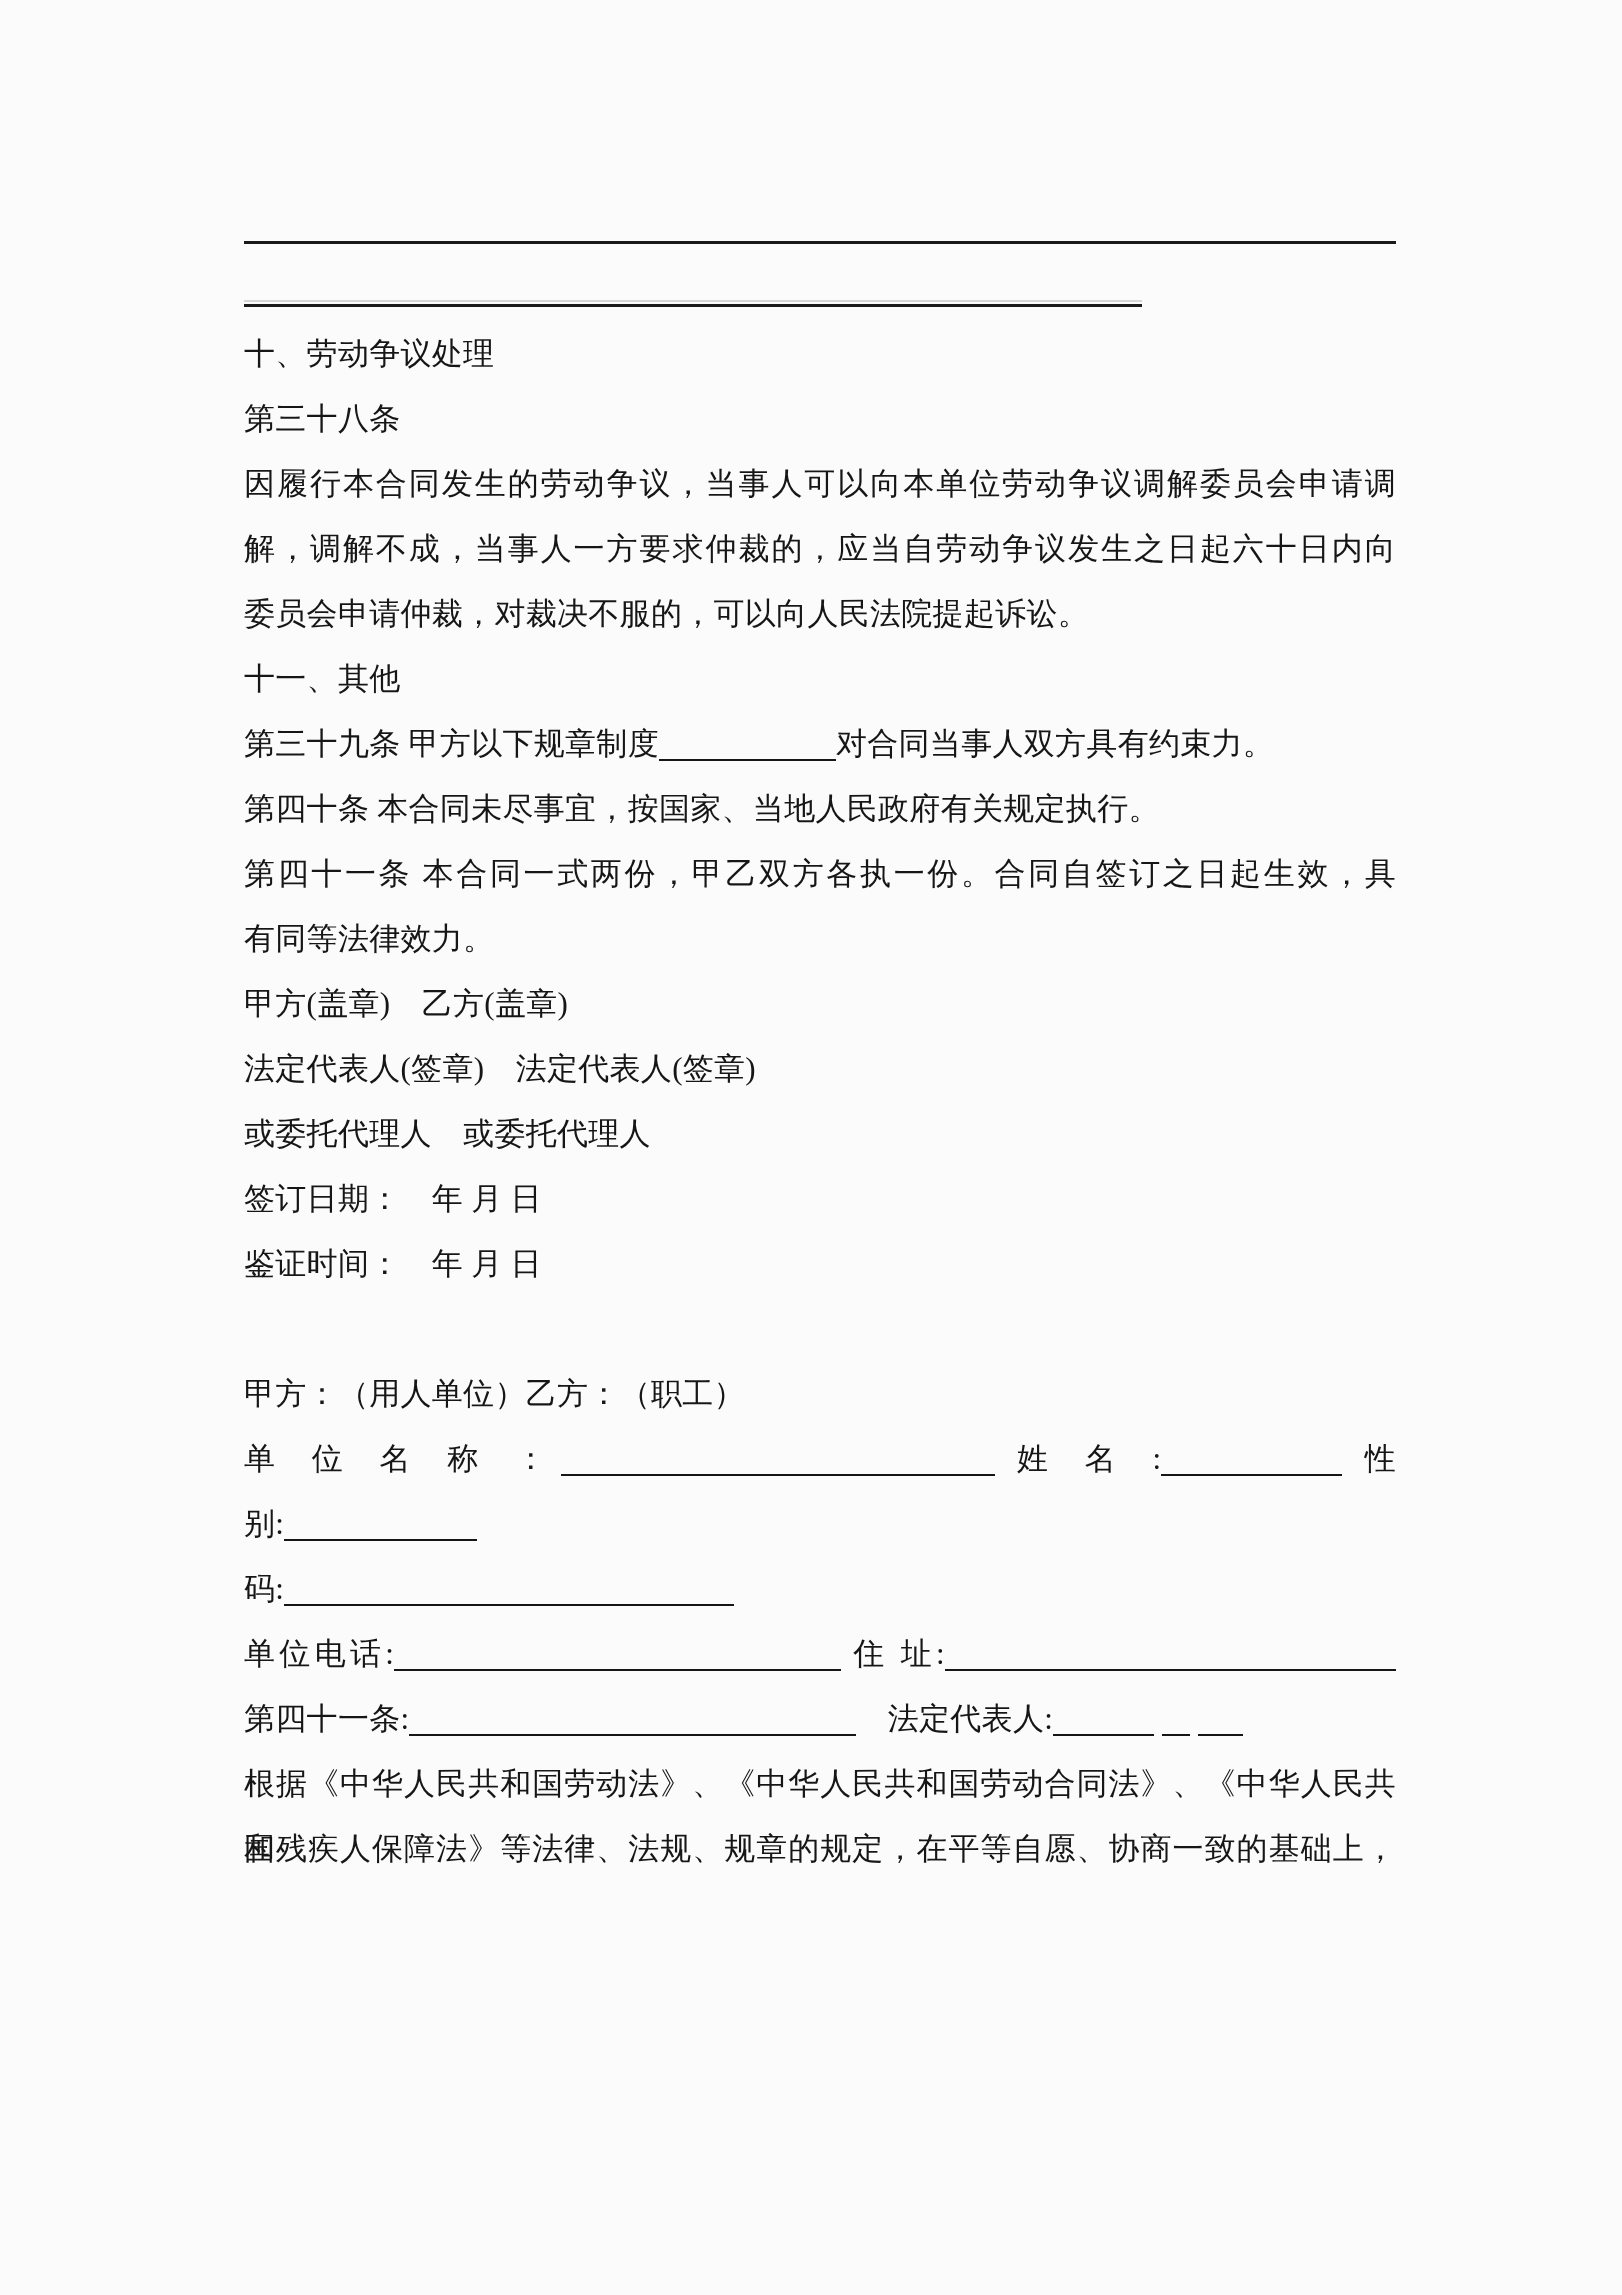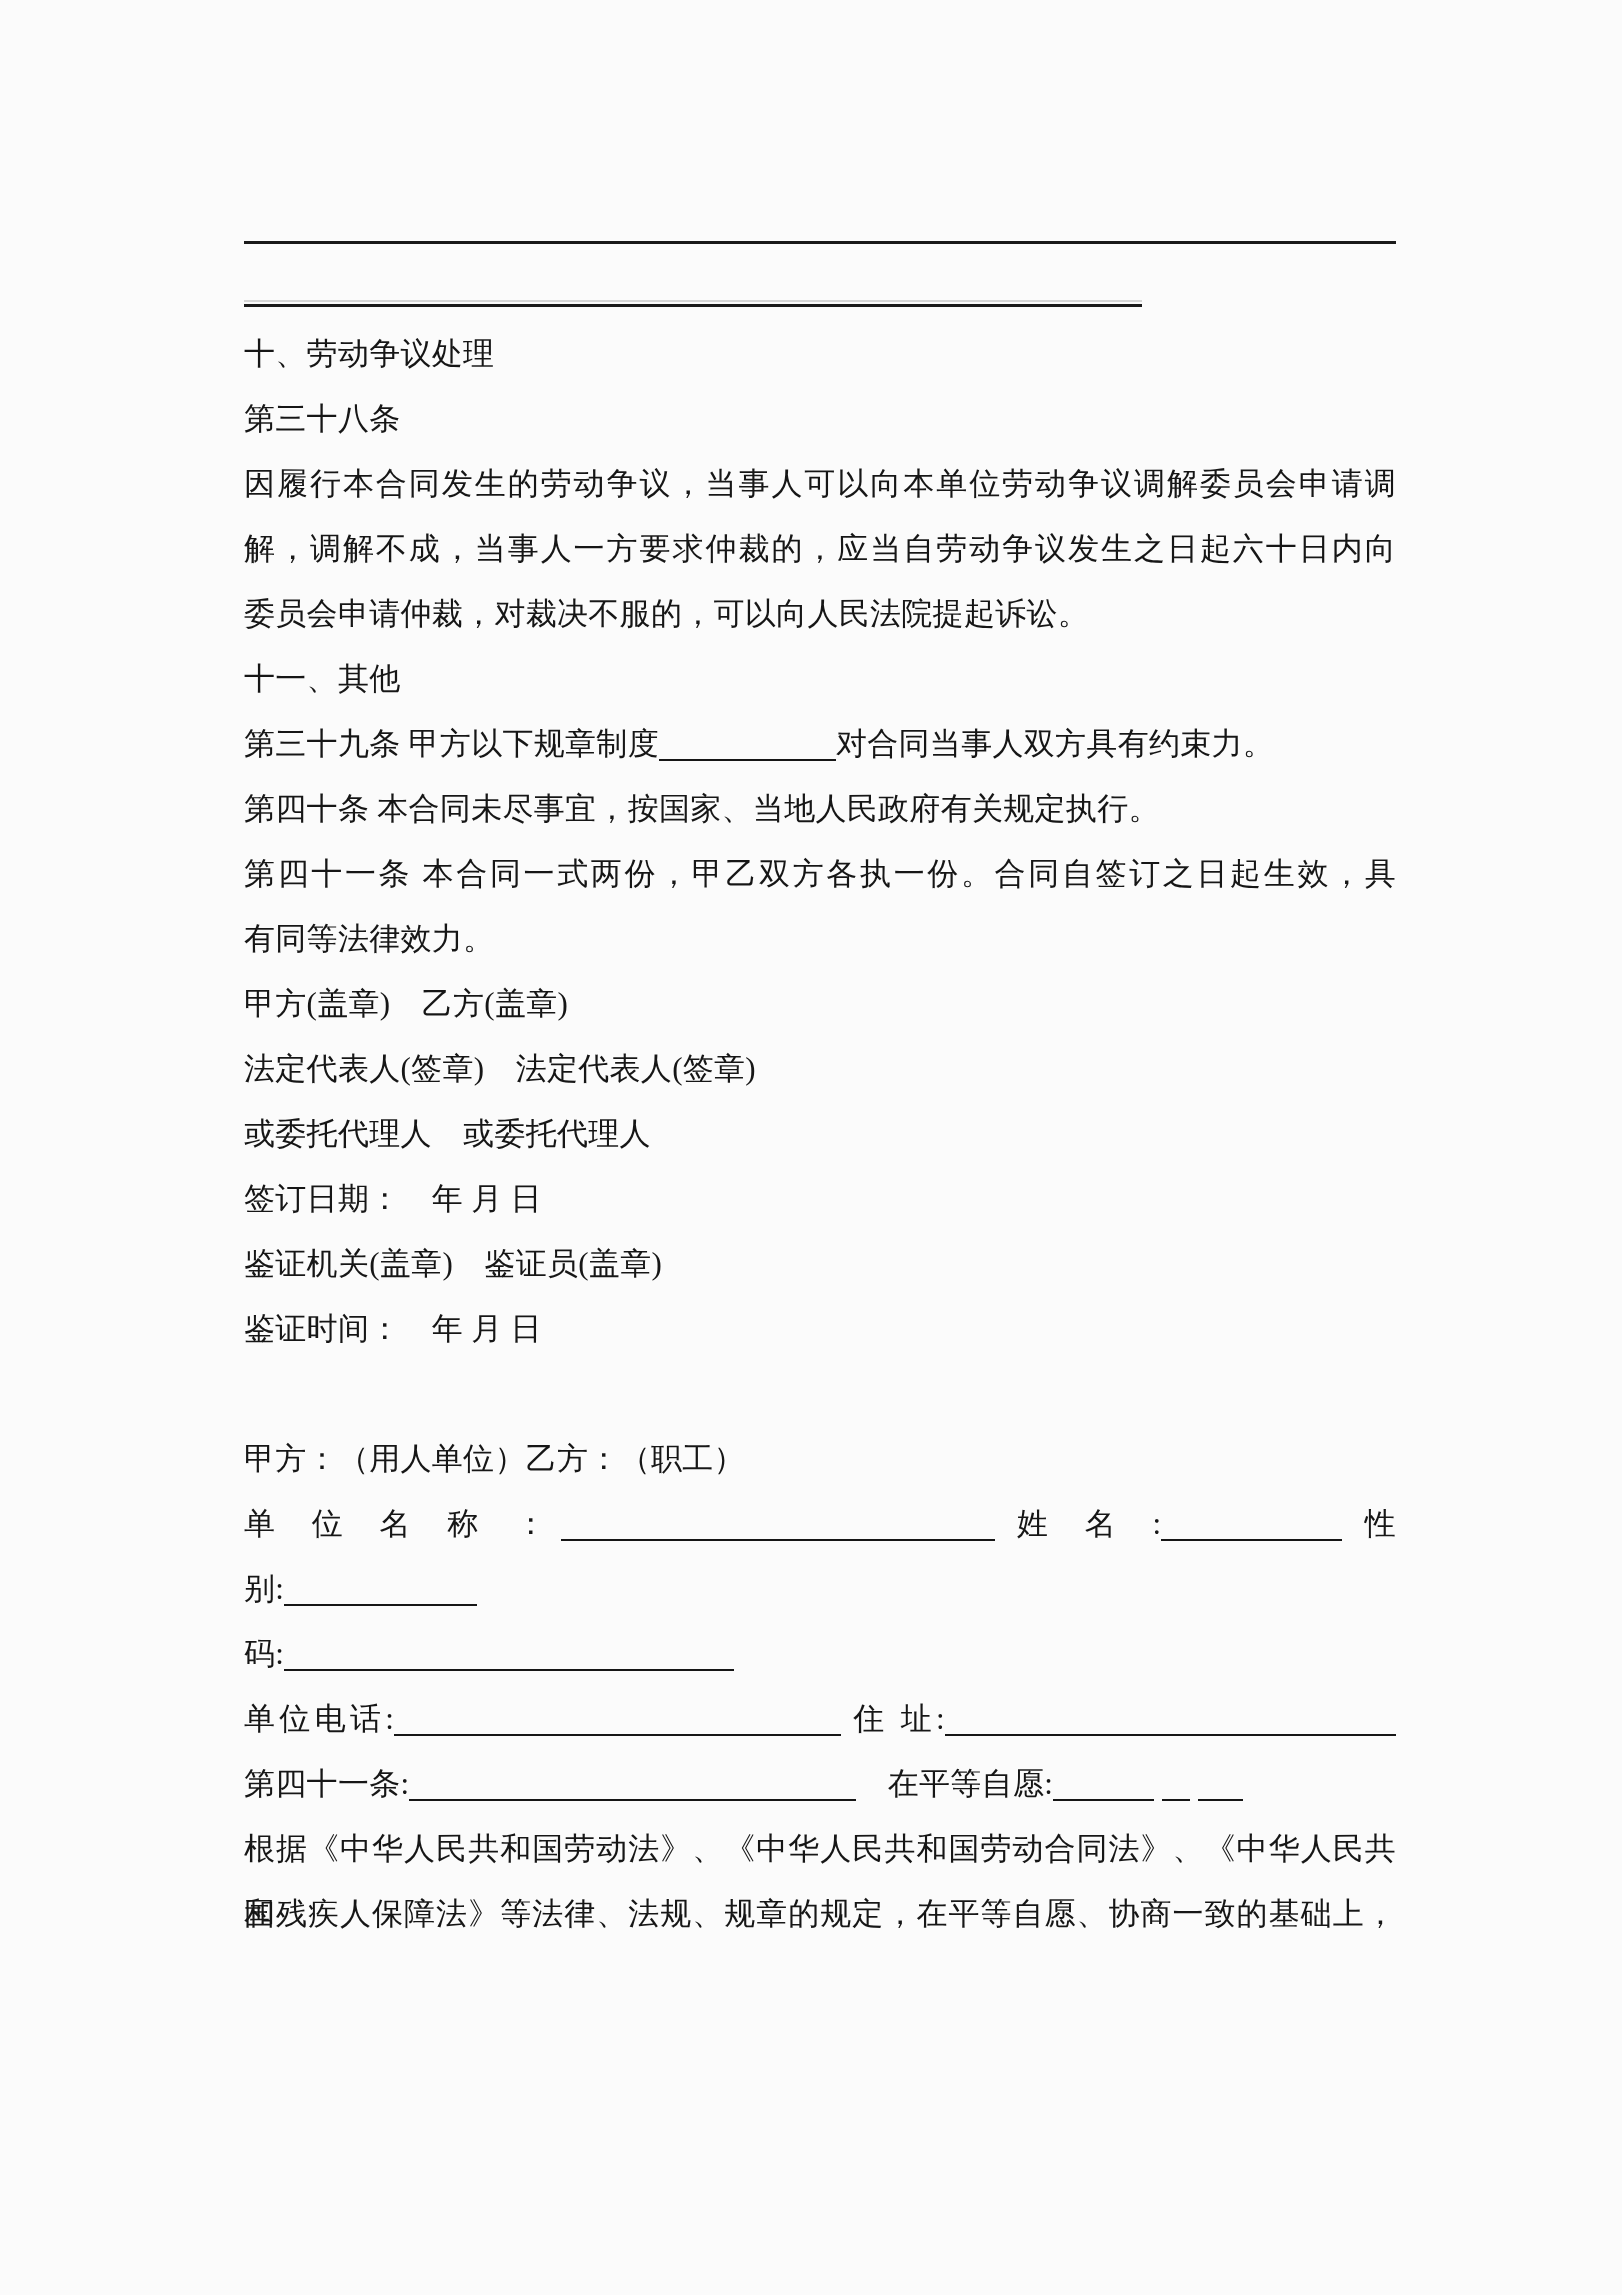--- a/index.html
+++ b/index.html
@@ -57,26 +57,25 @@
       <div class="line"><span>委员会申请仲裁，对裁决不服的，可以向人民法院提起诉讼。</span></div>
       <div class="line"><span>十一、其他</span></div>
       <div class="line"><span>第三十九条 甲方以下规章制度</span><span class="ul" style="width: 177px;"></span><span>对合同当事人双方具有约束力。</span></div>
       <div class="line"><span>第四十条 本合同未尽事宜，按国家、当地人民政府有关规定执行。</span></div>
       <div class="line fill"><span>第四十一条 本合同一式两份，甲乙双方各执一份。合同自签订之日起生效，具</span></div>
       <div class="line"><span>有同等法律效力。</span></div>
       <div class="line"><span>甲方(盖章)　乙方(盖章)</span></div>
       <div class="line"><span>法定代表人(签章)　法定代表人(签章)</span></div>
       <div class="line"><span>或委托代理人　或委托代理人</span></div>
       <div class="line"><span>签订日期：　年 月 日</span></div>
-      <div class="line"><span>鉴证机关(盖章)　鉴证员(盖章)</span></div>
       <div class="line"><span>鉴证时间：　年 月 日</span></div>
       <div class="line blank"></div>
       <div class="line"><span>甲方：（用人单位）乙方：（职工）</span></div>
       <div class="line fill"><span>单 位 名 称 ：</span><span class="ul" style="width: 434px;"></span><span> 姓 名 :</span><span class="ul" style="width: 181px;"></span><span> 性</span></div>
       <div class="line"><span>别:</span><span class="ul" style="width: 193px;"></span></div>
       <div class="line"><span>码:</span><span class="ul" style="width: 450px;"></span></div>
       <div class="line fill"><span>单位电话:</span><span class="ul" style="width: 447px;"></span><span> 住 址:</span><span class="ul" style="width: 451px;"></span></div>
-      <div class="line"><span>第四十一条:</span><span class="ul" style="width: 447px;"></span><span>　在平等自愿:</span><span class="ul" style="width: 101px;"></span><span> </span><span class="ul" style="width: 28px;"></span><span> </span><span class="ul" style="width: 45px;"></span></div>
+      <div class="line"><span>第四十一条:</span><span class="ul" style="width: 447px;"></span><span>　法定代表人:</span><span class="ul" style="width: 101px;"></span><span> </span><span class="ul" style="width: 28px;"></span><span> </span><span class="ul" style="width: 45px;"></span></div>
       <div class="line fill"><span>根据《中华人民共和国劳动法》、《中华人民共和国劳动合同法》、《中华人民共和</span></div>
       <div class="line fill"><span>国残疾人保障法》等法律、法规、规章的规定，在平等自愿、协商一致的基础上，</span></div>
     </div>
 </div>
 
 
 </body></html>

